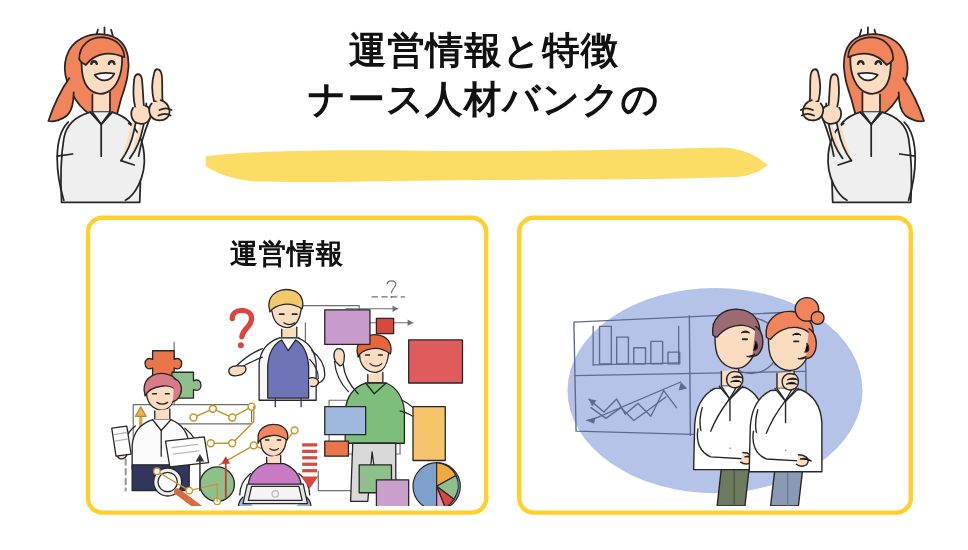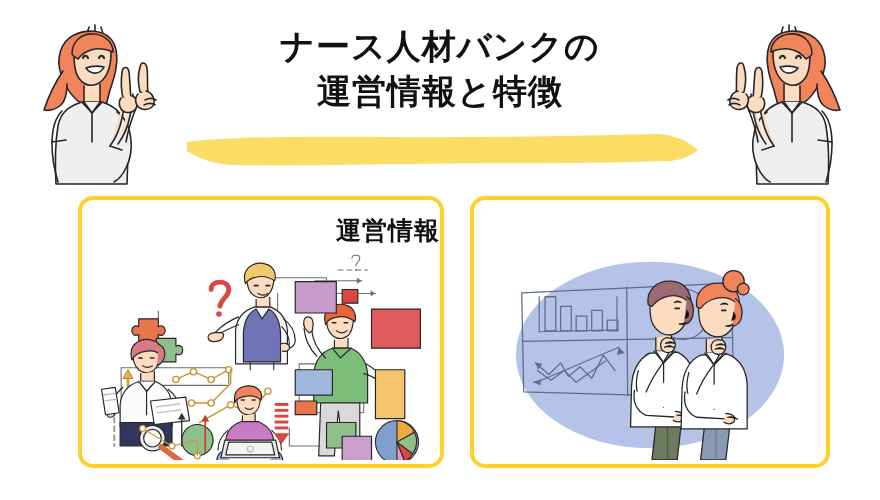--- a/index.html
+++ b/index.html
@@ -67,21 +67,21 @@
     box-sizing: border-box;
   }
   .card-left  { left: 78px;  width: 366px; }
   .card-right { left: 470px; width: 360px; }
 
   .card-title {
     position: absolute;
     left: 0;
     right: 0;
     top: 14px;
-    text-align: right;
+    text-align: center;
     font-size: 25px;
     font-weight: 700;
     color: #111111;
     letter-spacing: 1px;
   }
   .card-art {
     position: absolute;
     left: 0;
     right: 0;
     top: 54px;
@@ -200,22 +200,22 @@
         <path d="M116 80 C112 84 113 93 120 95 C128 97 133 92 132 86
                  C131 81 128 78 124 77" fill="#FBDCC0" stroke="#262626"></path>
         <path d="M123 86 C127 84 131 84 134 86"></path>
         <path d="M122 91 C126 89 130 89 133 91"></path>
         <path d="M114 94 C110 104 106 116 104 128"></path>
       </g>
     </svg>
   </div>
 
   <div class="title-block">
+    <div class="title-line">運営情報と特徴</div>
     <div class="title-line">ナース人材バンクの</div>
-    <div class="title-line">運営情報と特徴</div>
   </div>
 
   <div class="brush">
     <svg viewBox="0 0 515 34" xmlns="http://www.w3.org/2000/svg" preserveAspectRatio="none">
       <path d="M2 9 C40 4 120 3 200 4 C290 5 390 3 470 1
                C486 1 500 6 513 17 C506 23 496 27 484 28
                C400 31 300 30 210 31 C150 32 90 33 48 32
                C30 31 14 26 2 18 Z" fill="#FBDC64"></path>
     </svg>
   </div>

